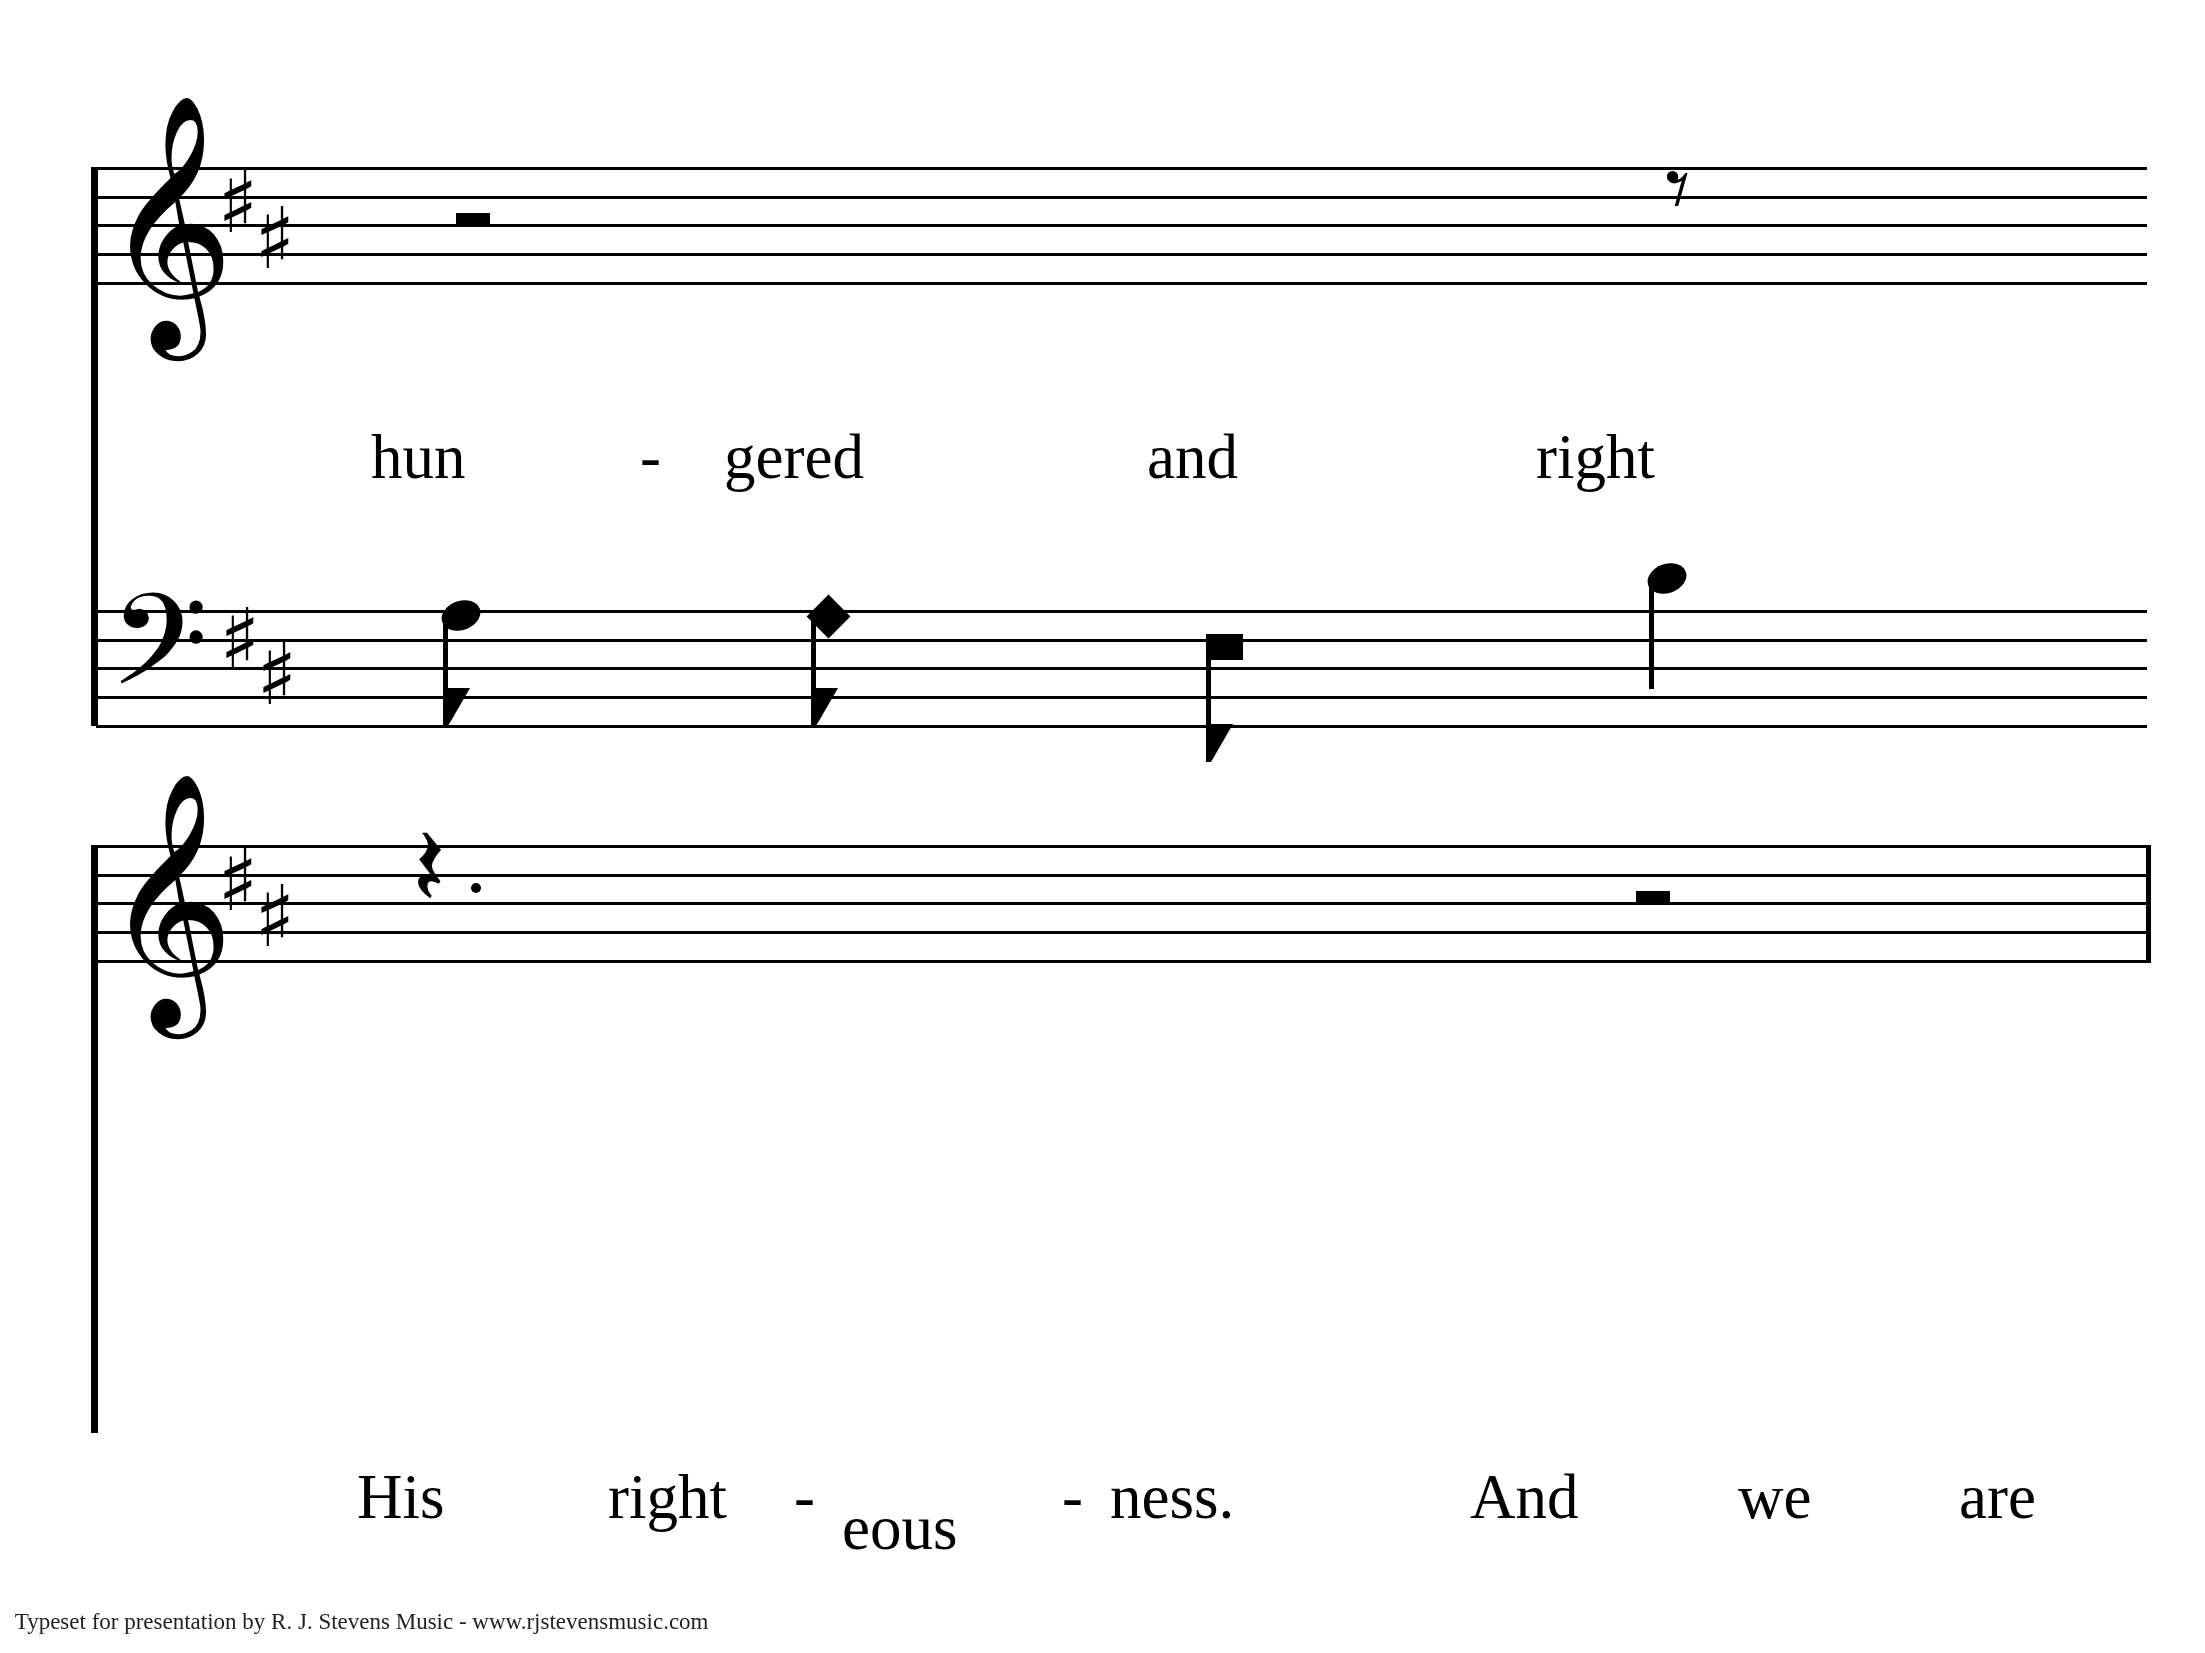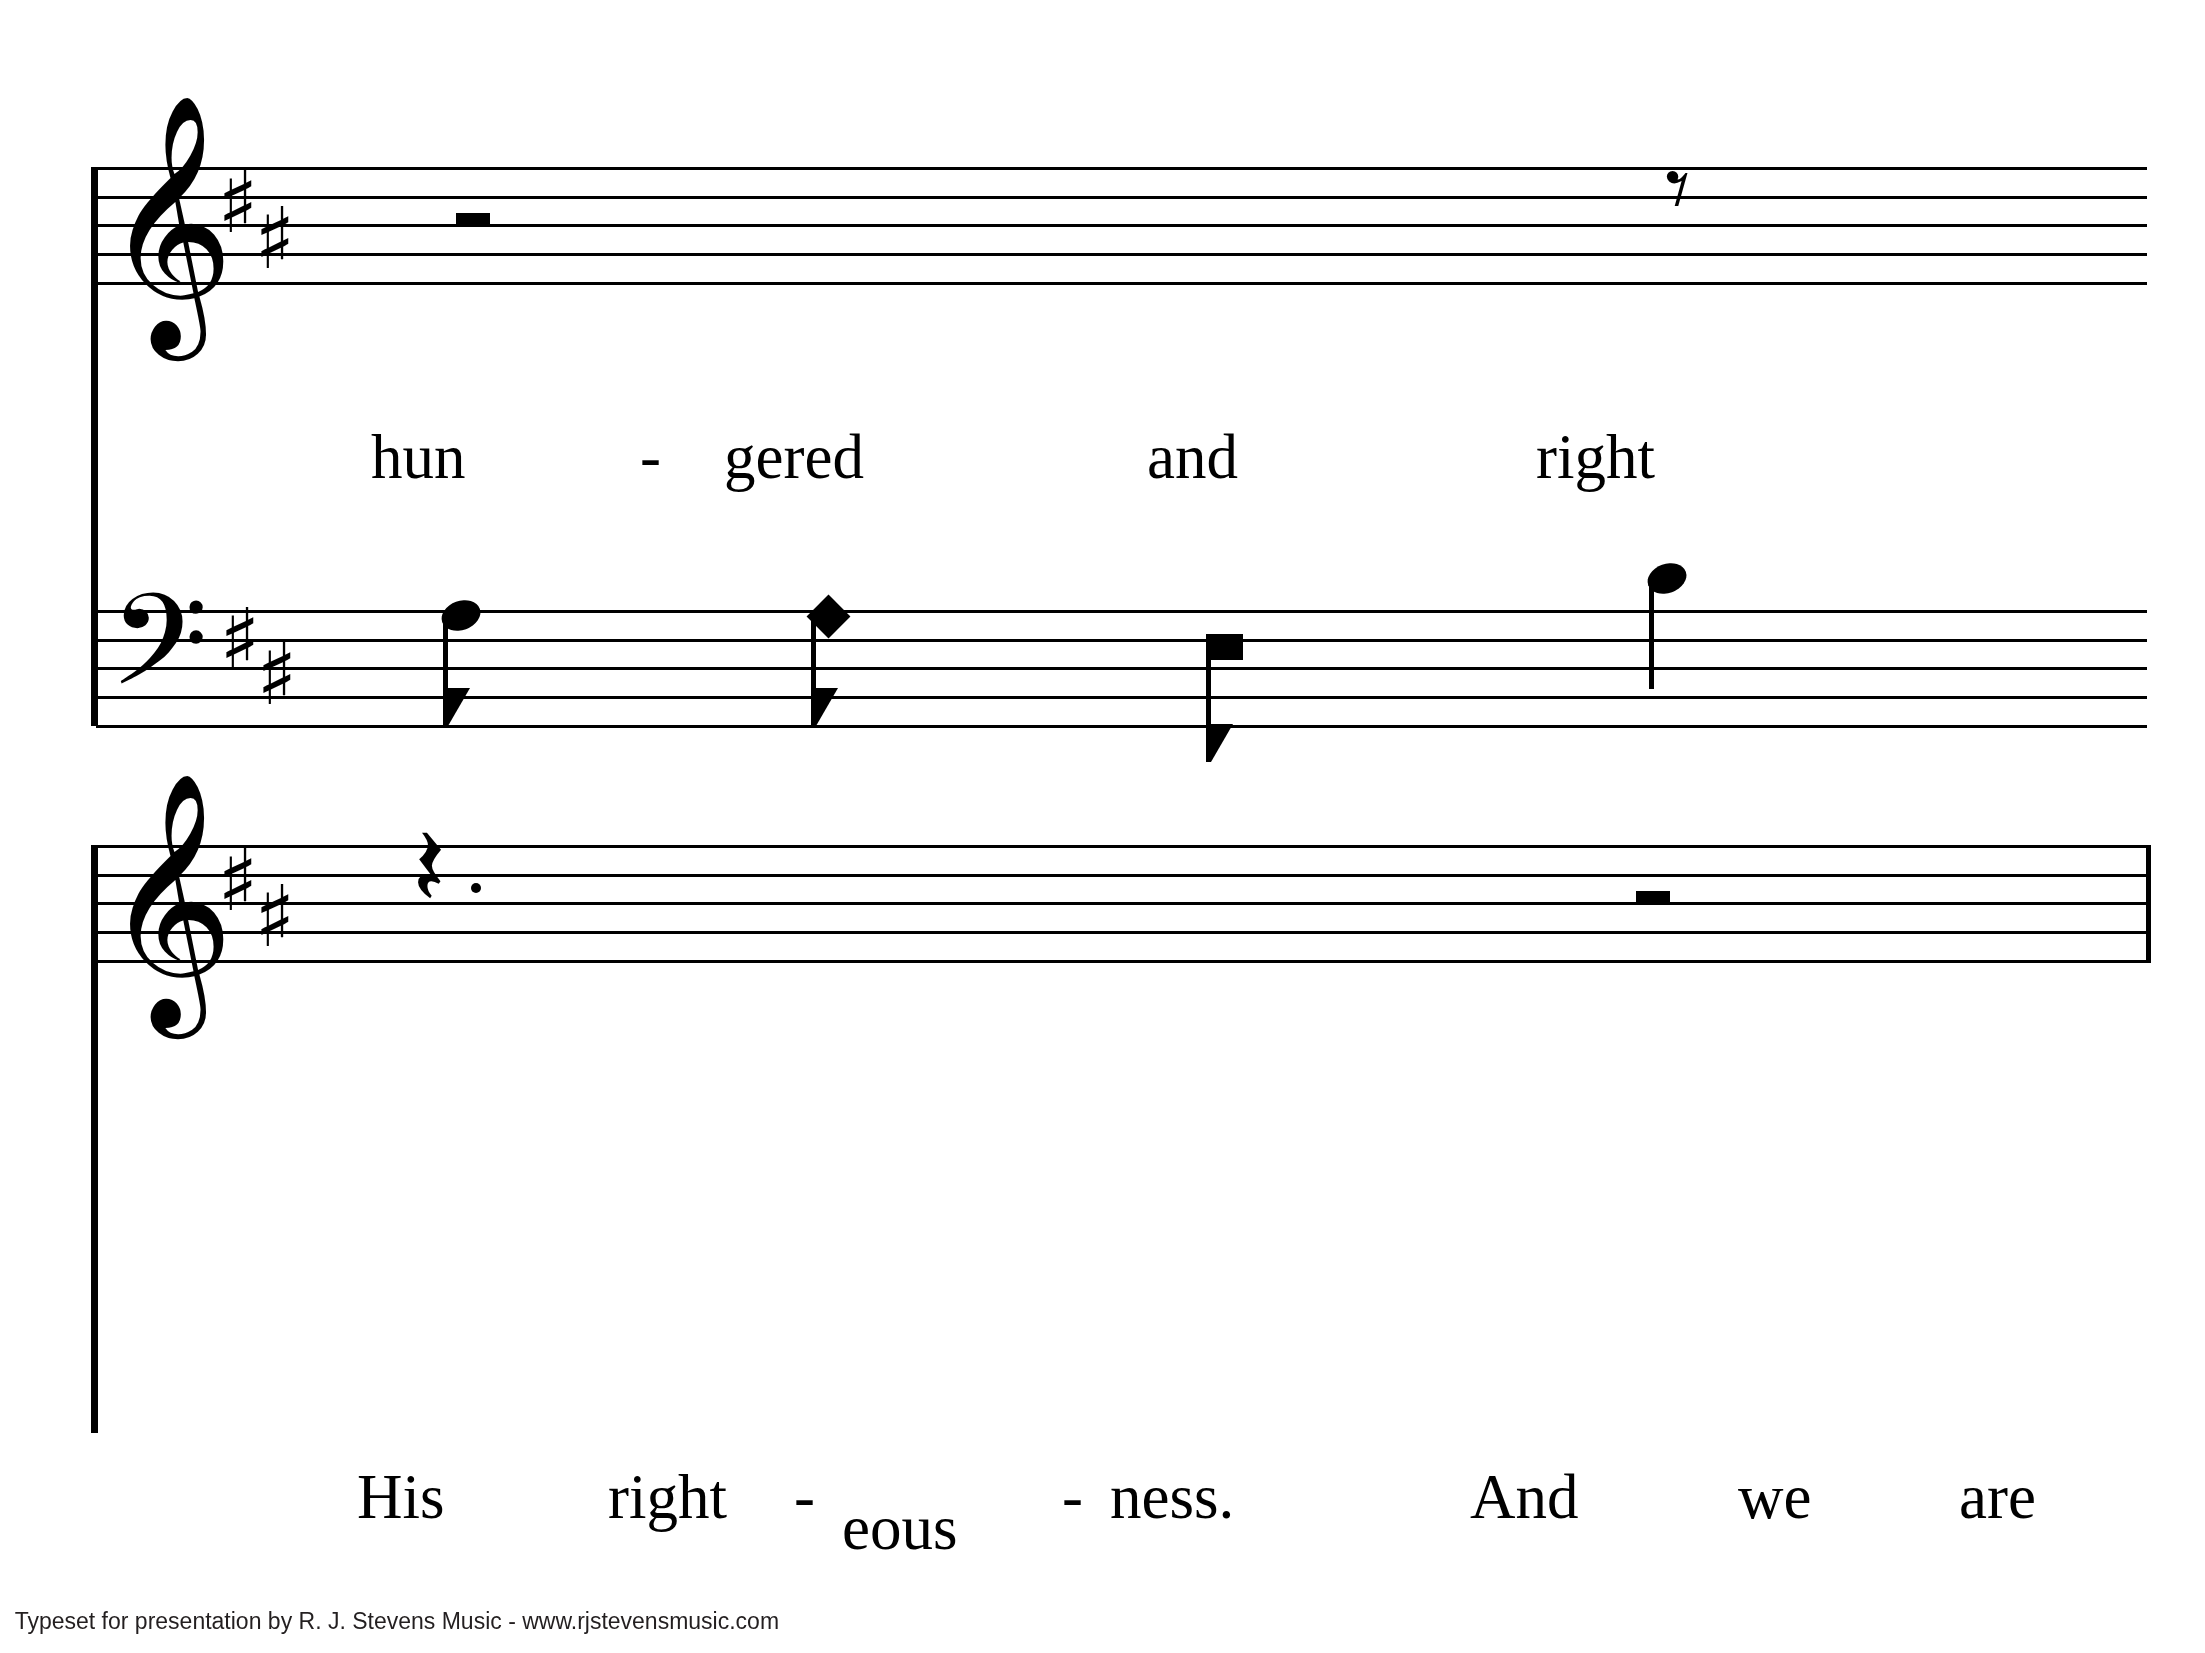--- a/index.html
+++ b/index.html
@@ -148,21 +148,21 @@
     color: #000;
     white-space: nowrap;
     line-height: 1;
   }
 
   
   .footer {
     position: absolute;
     left: 14.7px;
     bottom: 19px;
-    font-family: Liberation Sans, sans-serif;
+    font-family: Liberation Serif, serif;
     font-size: 23px;
     color: #231f20;
     white-space: nowrap;
   }
 </style>
 </head>
 <body>
 
 <div class="sheet">
 

